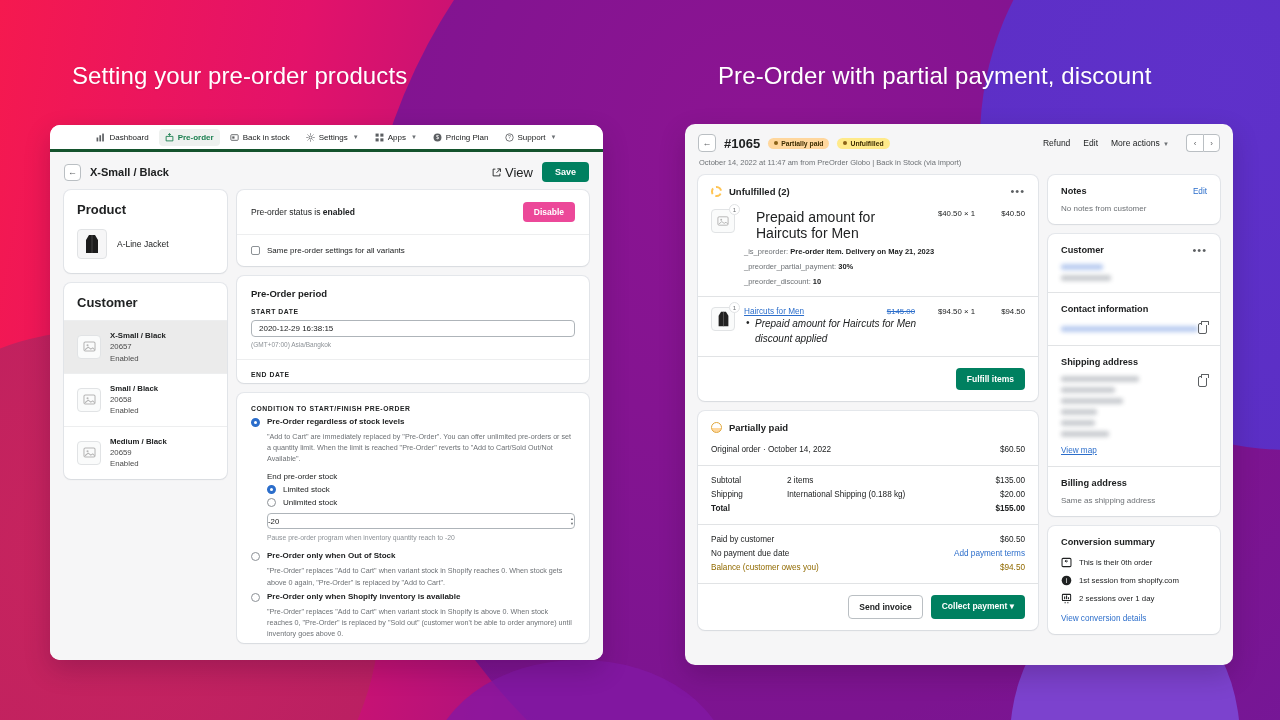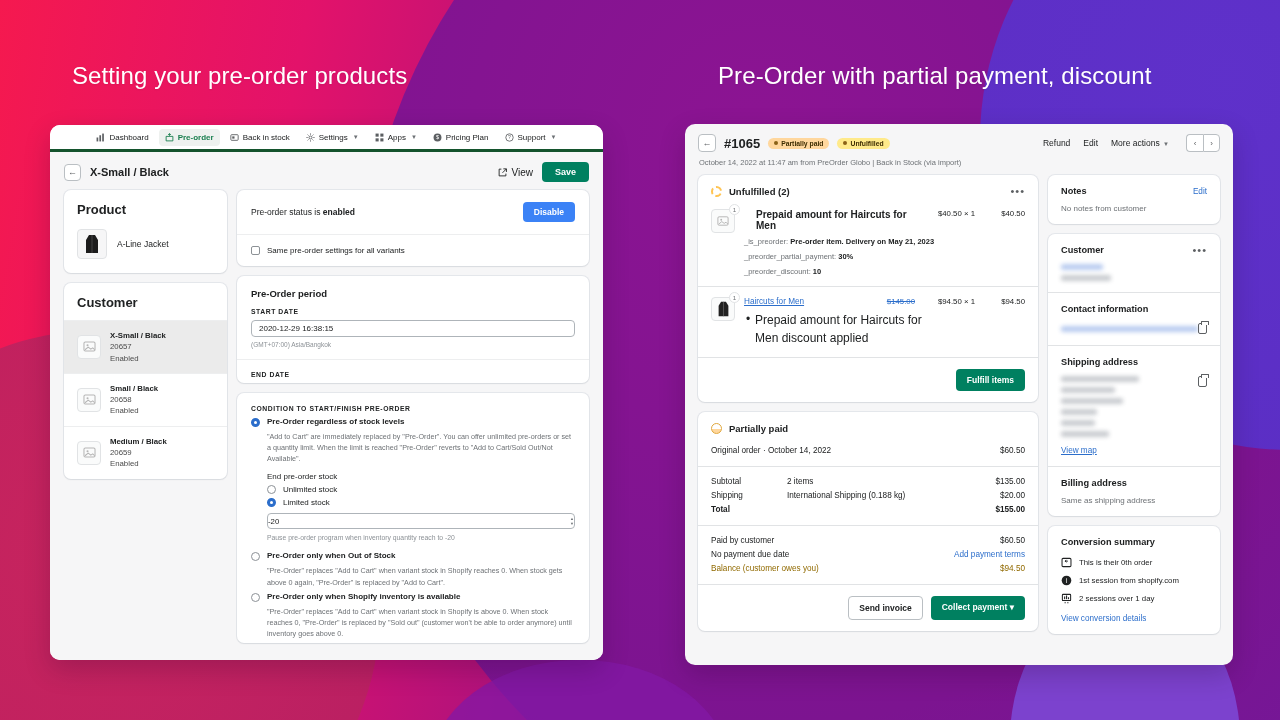--- a/index.html
+++ b/index.html
@@ -68,21 +68,21 @@
   .app-sub {
     background: #f6f6f7; padding: 10px 14px 8px 14px;
     display: flex; align-items: center; gap: 9px;
   }
   .back-btn {
     width: 17px; height: 17px; border: 1px solid #babfc3; border-radius: 4px;
     background: #fff; display: flex; align-items: center; justify-content: center;
     font-size: 9px; color: #5c5f62; cursor: pointer;
   }
   .sub-title { font-size: 11px; font-weight: 700; color: #202223; flex: 1; }
-  .view-link { display:flex; align-items:center; gap:4px; font-size: 10px; color: #202223; cursor:pointer; }
+  .view-link { display:flex; align-items:center; gap:4px; font-size: 13px; color: #202223; cursor:pointer; }
   .save-btn {
     background: #008060; color: #fff; font-size: 9px; font-weight: 600;
     padding: 5px 13px; border-radius: 4px; cursor: pointer;
   }
 
   .app-body { display: flex; gap: 10px; padding: 0 14px 14px 14px; background:#f6f6f7; height: 481px; }
   .col-left  { width: 163px; flex: none; }
   .col-right { flex: 1; }
 
   .card { background: #fff; border-radius: 7px; box-shadow: 0 0 0 1px rgba(6,44,82,.07), 0 1px 2px rgba(0,0,0,.06); margin-bottom: 10px; overflow:hidden; }
@@ -100,21 +100,21 @@
   }
   .variant-row.selected { background: #ebebeb; }
   .variant-meta { line-height: 1.45; }
   .variant-title { font-size: 7.8px; font-weight: 700; color: #202223; }
   .variant-sku, .variant-state { font-size: 7.8px; color: #4a4a4a; }
   .ph-ico { width: 24px; height: 24px; border:1px solid #e1e3e5; border-radius:4px; background:#fafbfb; display:flex; align-items:center; justify-content:center; flex:none; }
 
   .status-row { display: flex; align-items: center; padding: 12px 14px; }
   .status-text { font-size: 8.5px; color: #202223; flex: 1; }
   .status-text b { font-weight: 700; }
-  .disable-btn { background: #3b82f6; color: #fff; font-size: 8.5px; font-weight: 600; padding: 5px 11px; border-radius: 4px; cursor: pointer; }
+  .disable-btn { background: #ec4899; color: #fff; font-size: 8.5px; font-weight: 600; padding: 5px 11px; border-radius: 4px; cursor: pointer; }
   .divider { height: 1px; background: #edeeef; }
   .check-row { display:flex; align-items:center; gap: 7px; padding: 11px 14px; }
   .cbox { width: 9px; height: 9px; border: 1px solid #8c9196; border-radius: 2px; background:#fff; flex:none; }
   .check-label { font-size: 8px; color: #202223; }
 
   .sec-title { font-size: 9.5px; font-weight: 700; color: #202223; padding: 12px 14px 9px; }
   .field-label { font-size: 6.8px; font-weight: 700; letter-spacing: .55px; color: #202223; padding: 0 14px 5px; }
   .text-input {
     margin: 0 14px; height: 17px; border: 1px solid #aeb4b9; border-radius: 4px;
     background: #fff; font-size: 8px; color: #202223; display:flex; align-items:center; padding: 0 7px;
@@ -183,28 +183,28 @@
   .line-item { display:flex; gap: 9px; padding: 3px 13px 10px 13px; }
   .li-thumb-wrap { position: relative; flex:none; }
   .li-thumb { width: 24px; height: 24px; border:1px solid #e1e3e5; border-radius:4px; background:#fafbfb; display:flex; align-items:center; justify-content:center; }
   .qty-badge {
     position:absolute; top:-5px; right:-5px; min-width:11px; height:11px; border-radius:50%;
     background:#fff; border:1px solid #e1e3e5; color:#6d7175; font-size:6.2px;
     display:flex; align-items:center; justify-content:center;
   }
   .li-body { flex: 1; }
   .li-row1 { display:flex; align-items:flex-start; }
-  .li-name { font-size: 10px; font-weight: 700; color:#202223; flex: 1; padding-left: 12px; }
+  .li-name { font-size: 14px; font-weight: 400; color:#202223; flex: 1; padding-left: 12px; }
   .li-link { font-size: 8.2px; color:#2c6ecb; text-decoration: underline; flex: 1; cursor:pointer; }
   .li-strike { font-size: 7.8px; color:#2c6ecb; text-decoration: line-through; width: 46px; text-align:right; }
   .li-unit { font-size: 7.8px; color:#202223; width: 60px; text-align:right; }
   .li-total { font-size: 7.8px; color:#202223; width: 50px; text-align:right; }
   .li-meta { font-size: 7.5px; color:#6d7175; margin-top: 6px; }
   .li-meta b { color:#202223; font-weight: 600; }
-  .li-bullet { font-size: 12px; color:#202223; margin-top: 5px; padding-left: 11px; position: relative; line-height: 1.5; }
+  .li-bullet { font-size: 10px; color:#202223; padding-left: 11px; position: relative; line-height: 1.5; font-style: italic; }
   .li-bullet:before { content:"•"; position:absolute; left: 2px; top: -1px; }
   .sep { height:1px; background:#e1e3e5; margin: 0 0; }
   .fulfill-row { display:flex; justify-content:flex-end; padding: 11px 13px; }
   .green-btn { background:#008060; color:#fff; font-size: 8.5px; font-weight:600; padding: 6px 11px; border-radius:4px; cursor:pointer; }
 
   .pay-row { display:flex; padding: 3px 13px 11px; font-size: 8.2px; color:#202223; }
   .pay-row .l { flex: 1; }
   .pay-row .r { text-align:right; }
   .ptab { display:flex; padding: 2px 13px 3px; font-size: 8.2px; color:#202223; }
   .ptab .c1 { width: 76px; }
@@ -408,26 +408,26 @@
         <div class="field-label" style="padding-top:12px;">CONDITION TO START/FINISH PRE-ORDER</div>
 
         <div class="opt">
           <div class="radio on"></div>
           <div class="opt-main">Pre-Order regardless of stock levels</div>
         </div>
         <div class="opt-desc">"Add to Cart" are immediately replaced by "Pre-Order". You can offer unlimited pre-orders or set a quantity limit. When the limit is reached "Pre-Order" reverts to "Add to Cart/Sold Out/Not Available".</div>
 
         <div class="sub-label">End pre-order stock</div>
         <div class="opt-sub">
+          <div class="radio on"></div>
+          <div class="opt-sub-label">Limited stock</div>
+        </div>
+        <div class="opt-sub">
           <div class="radio"></div>
           <div class="opt-sub-label">Unlimited stock</div>
-        </div>
-        <div class="opt-sub">
-          <div class="radio on"></div>
-          <div class="opt-sub-label">Limited stock</div>
         </div>
         <div class="stepper">
           <span>-20</span>
           <span class="stepper-arrows">
               <span>▲</span>
               <span>▼</span>
             </span>
         </div>
         <div class="note">Pause pre-order program when inventory quantity reach to -20</div>
 

